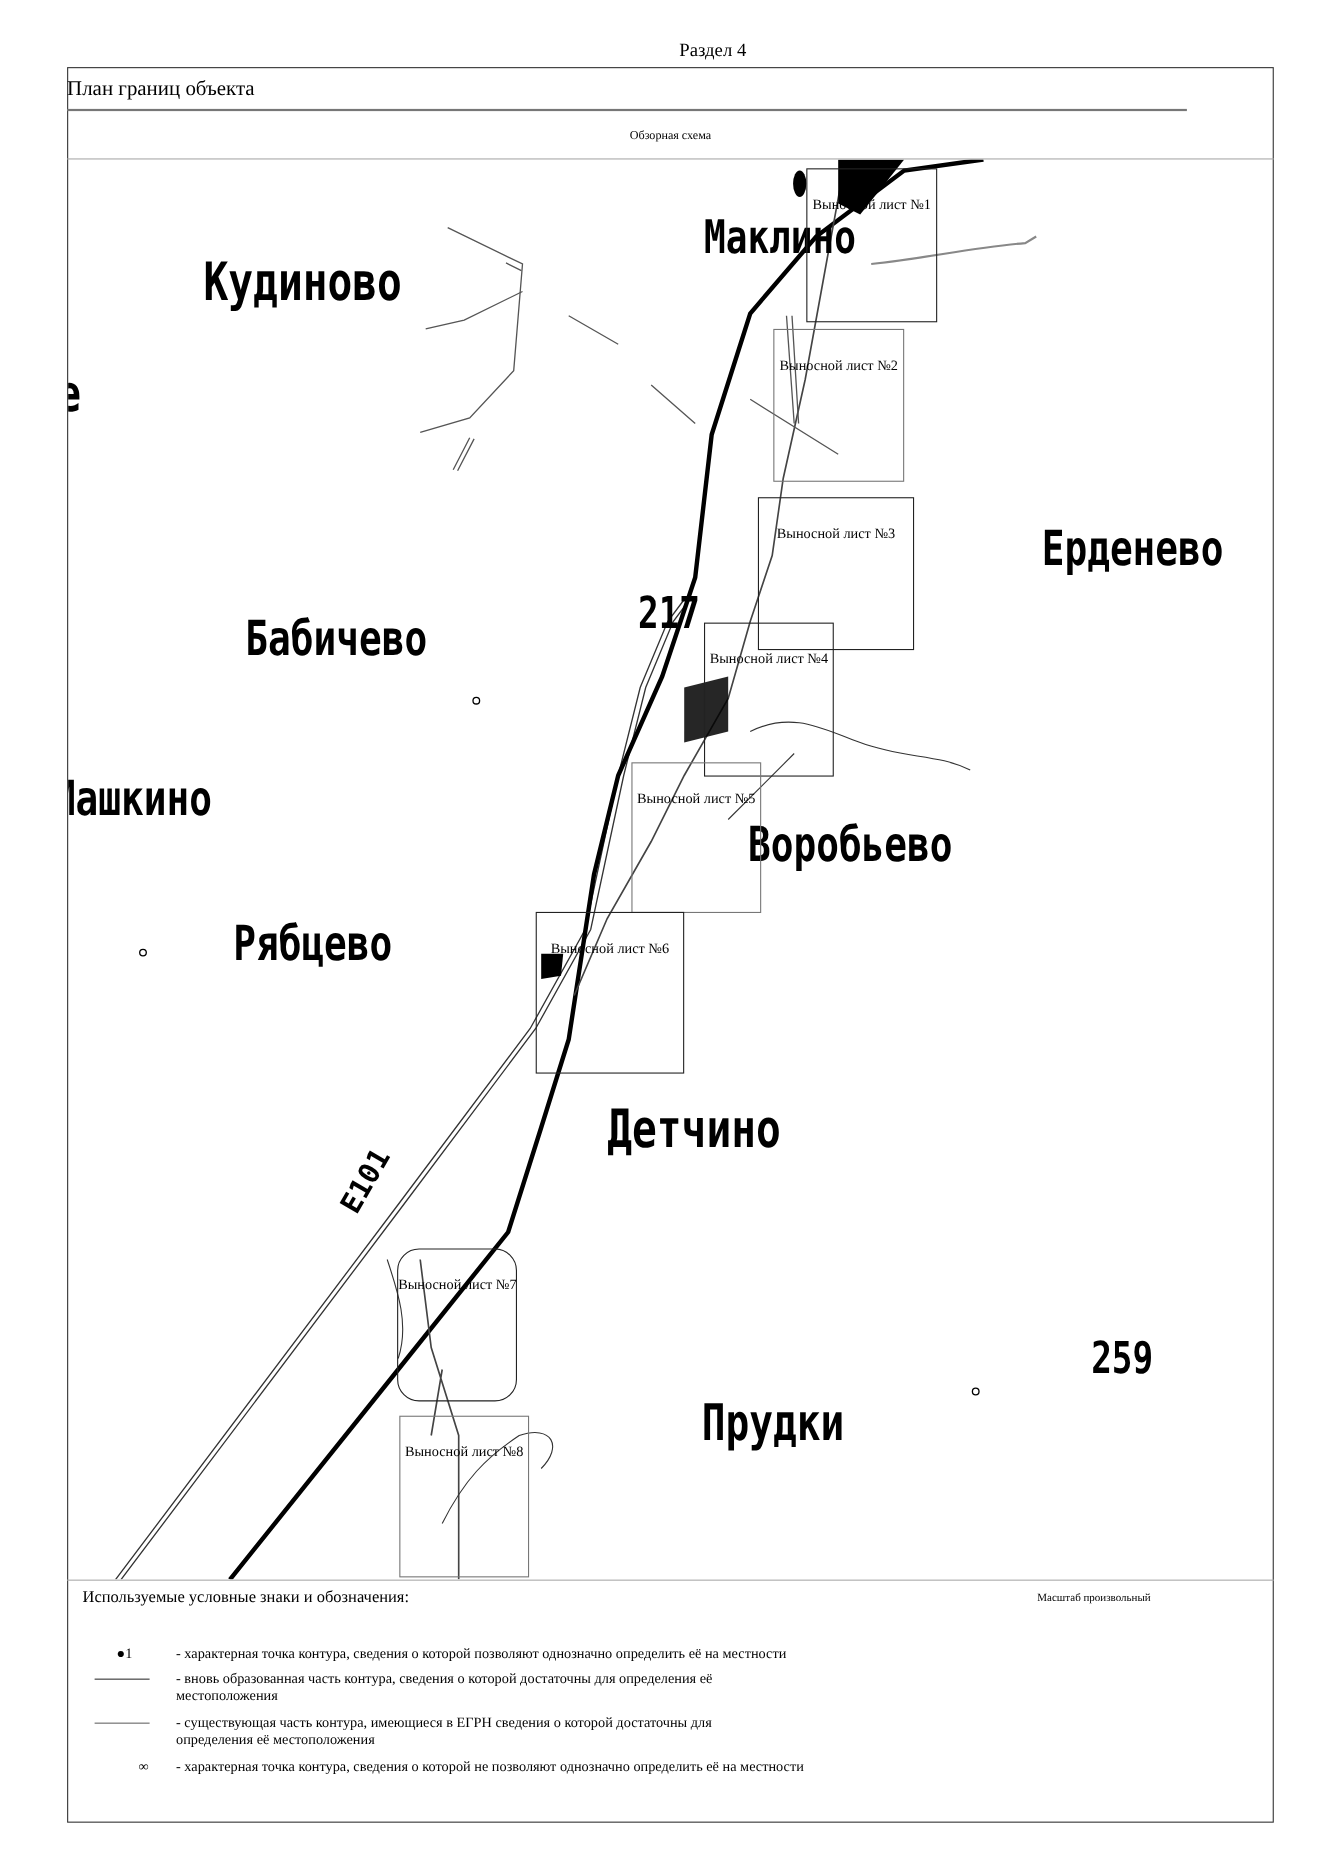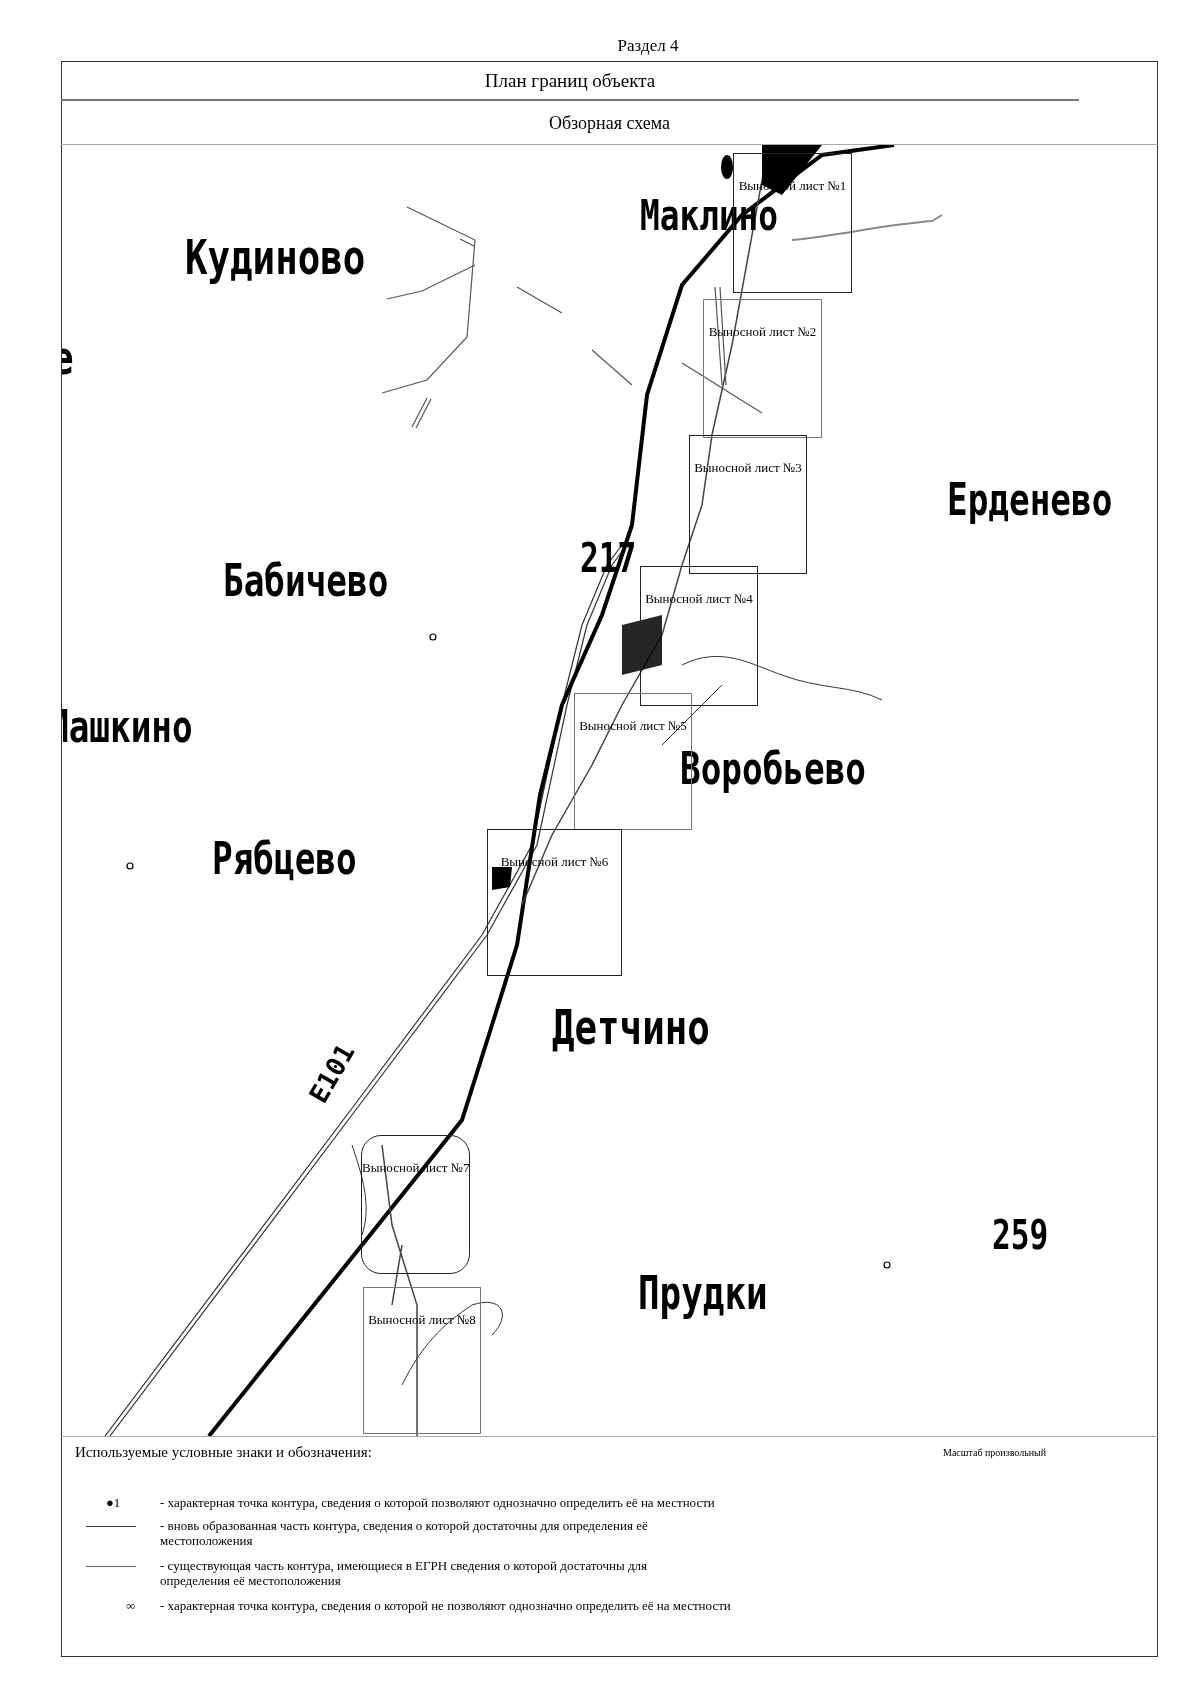--- a/index.html
+++ b/index.html
@@ -1,24 +1,24 @@
 <!DOCTYPE html>
 <html><head>
 <meta charset="utf-8">
 <style>
   html, body { margin:0; padding:0; background:#fff; }
   body { width:1200px; height:1698px; position:relative; overflow:hidden;
          font-family:"Liberation Serif", serif; color:#000; }
   .abs { position:absolute; }
   .section-title { left:0; width:1200px; top:36px; text-align:center; font-size:17px;padding-left:48px; }
   .frame { left:61px; top:61px; width:1097px; height:1596px; border:1.5px solid #333; box-sizing:border-box; }
-  .row-title { left:61px; top:61px; width:1018px; height:40px; line-height:40px; text-align:center;
+  .row-title { left:61px; top:61px; width:1018px; height:40px; line-height:40px; 
                font-size:19px; border-bottom:2px solid #777; box-sizing:border-box; }
   .row-sub { left:61px; top:101px; width:1097px; height:44px; line-height:44px; text-align:center;
-             font-size:18px; border-bottom:1px solid #aaa; box-sizing:border-box; }
+             font-size:11px; border-bottom:1px solid #aaa; box-sizing:border-box; }
   .map { left:62px; top:145px; width:1095px; height:1291px; overflow:hidden; }
   .map svg { position:absolute; left:0; top:0; }
   .place { position:absolute; font-family:"DejaVu Sans Mono", monospace; font-weight:bold;
            color:#000; white-space:nowrap; transform:scaleX(0.78); transform-origin:left top; line-height:1; }
   .sheet { position:absolute; border:1.5px solid #222; box-sizing:border-box; }
   .sheet.grey { border-color:#777;padding-left:43px; }
   .sheet-label { position:absolute; top:24px; left:0; width:100%; text-align:center;
                  font-size:13px; font-family:"Liberation Serif", serif; white-space:nowrap; }
   .legend-divider { left:61px; top:1436px; width:1097px; height:1px; background:#aaa; }
   .legend-head { left:75px; top:1444px; font-size:15px; }
@@ -94,21 +94,21 @@
       <div class="place" style="left: 930px; top: 1070px; font-size: 40px;">259</div>
       <div class="place" style="left: 576px; top: 1125px; font-size: 46px;">Прудки</div>
     </div>
   <div id="sheets">
       <div class="sheet" style="left: 671px; top: 8px; width: 119px; height: 140px;">
         <div class="sheet-label">Выносной лист №1</div>
       </div>
       <div class="sheet grey" style="left: 641px; top: 154px; width: 119px; height: 139px;">
         <div class="sheet-label">Выносной лист №2</div>
       </div>
-      <div class="sheet" style="left: 627px; top: 290px; width: 118px; height: 139px;">
+      <div class="sheet" style="left: 627px; top: 307px; width: 142px; height: 139px;">
         <div class="sheet-label">Выносной лист №3</div>
       </div>
       <div class="sheet" style="left: 578px; top: 421px; width: 118px; height: 140px;">
         <div class="sheet-label">Выносной лист №4</div>
       </div>
       <div class="sheet grey" style="left: 512px; top: 548px; width: 118px; height: 137px;">
         <div class="sheet-label">Выносной лист №5</div>
       </div>
       <div class="sheet" style="left: 425px; top: 684px; width: 135px; height: 147px;">
         <div class="sheet-label">Выносной лист №6</div>

